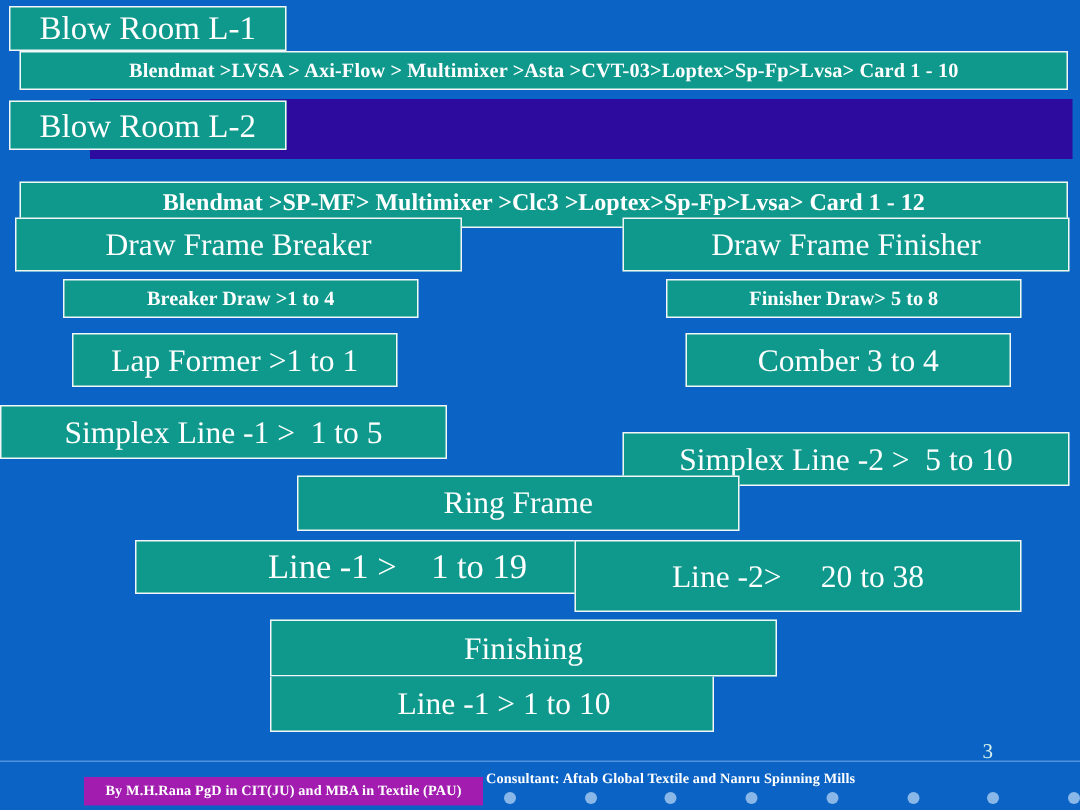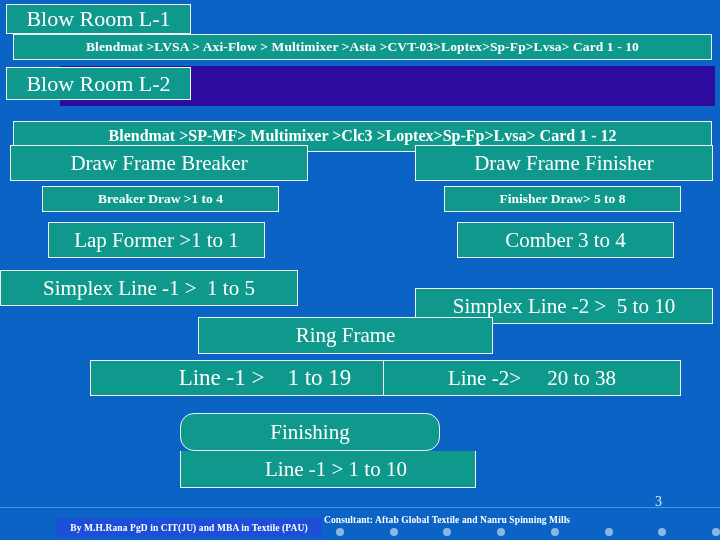--- a/index.html
+++ b/index.html
@@ -117,29 +117,28 @@
   #box-ring-frame {
     left: 198px; top: 317px; width: 295px; height: 37px;
     font-size: 21px;
   }
   #box-ring-line-1 {
     left: 42px; top: 360px; width: 350px; height: 36px;
     font-size: 23px;
     margin-left: 48px;
   }
   #box-ring-line-2 {
-    left: 383px; top: 360px; width: 298px; height: 36px;
+    left: 383px; top: 360px; width: 298px; height: 48px;
     font-size: 21px;
   }
 
   
   #box-finishing {
-    left: 180px; top: 413px; width: 260px; height: 38px;
-    font-size: 21px;
-    border-radius: 14px;
+    left: 180px; top: 413px; width: 338px; height: 38px;
+    font-size: 21px;
   }
   #box-finishing-line {
     left: 180px; top: 451px; width: 296px; height: 37px;
     font-size: 21px;
   }
 
   
   .footer-divider {
     position: absolute;
     left: 0; top: 507px;
@@ -150,21 +149,21 @@
     position: absolute;
     right: 58px; top: 494px;
     color: #d9f2ea;
     font-size: 14px;
     font-family: "Liberation Serif", serif;
   }
   #footer-author {
     position: absolute;
     left: 56px; top: 518px;
     width: 266px; height: 19px;
-    background: #1d4ed8;
+    background: #a21caf;
     color: #ffffff;
     font-size: 9.5px;
     font-weight: bold;
     display: flex;
     align-items: center;
     justify-content: center;
     box-sizing: border-box;
     letter-spacing: 0.1px;
     white-space: pre;
     overflow: hidden;

